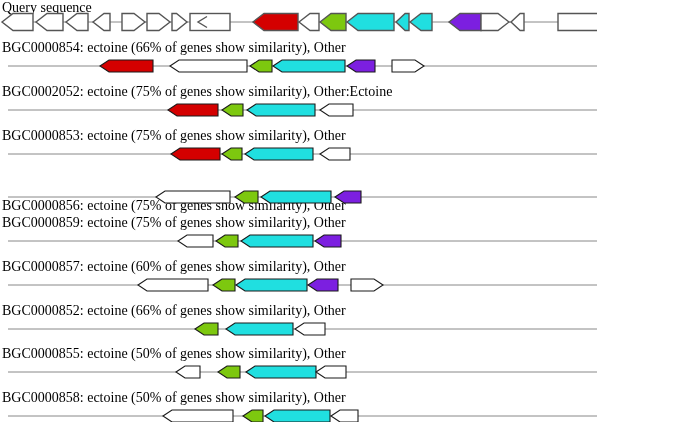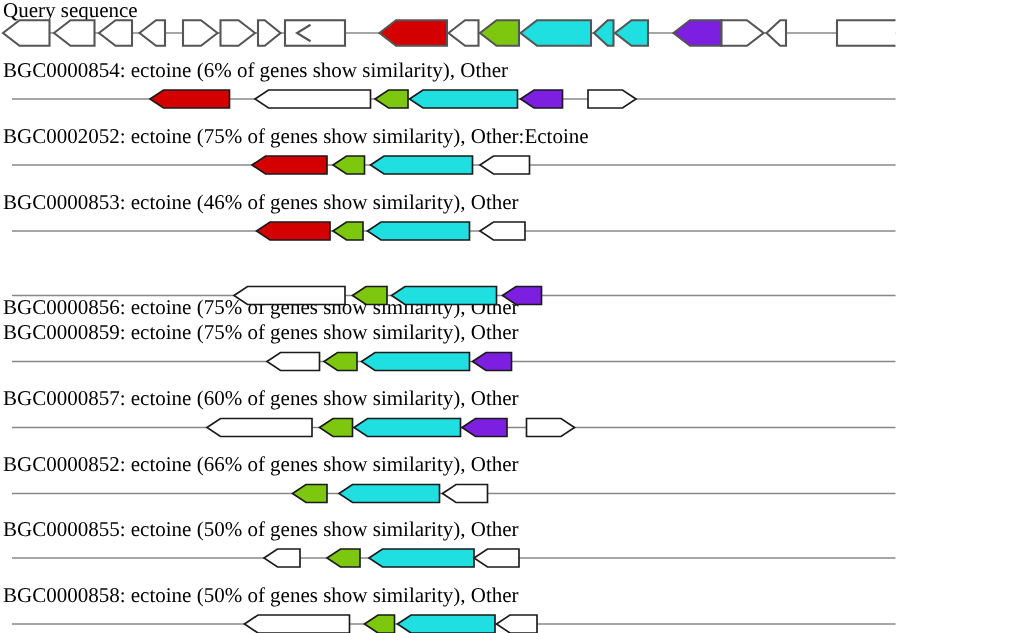--- a/index.html
+++ b/index.html
@@ -43,39 +43,39 @@
         <polygon points="347,17 358,8.5 394,8.5 394,25.5 358,25.5" fill="#20dfe0" stroke="#555555" stroke-width="1.4" stroke-linejoin="miter"></polygon>
         <polygon points="396,17 405.1,8.5 409,8.5 409,25.5 405.1,25.5" fill="#20dfe0" stroke="#555555" stroke-width="1.4" stroke-linejoin="miter"></polygon>
         <polygon points="410,17 421,8.5 432,8.5 432,25.5 421,25.5" fill="#20dfe0" stroke="#555555" stroke-width="1.4" stroke-linejoin="miter"></polygon>
         <polygon points="449,17 460,8.5 481,8.5 481,25.5 460,25.5" fill="#7c1fe0" stroke="#555555" stroke-width="1.4" stroke-linejoin="miter"></polygon>
         <polygon points="509,17 498,8.5 481,8.5 481,25.5 498,25.5" fill="#ffffff" stroke="#555555" stroke-width="1.4" stroke-linejoin="miter"></polygon>
         <polygon points="511,17 520.1,8.5 524,8.5 524,25.5 520.1,25.5" fill="#ffffff" stroke="#555555" stroke-width="1.4" stroke-linejoin="miter"></polygon>
         <polygon points="616,17 605,8.5 558,8.5 558,25.5 605,25.5" fill="#ffffff" stroke="#555555" stroke-width="1.4" stroke-linejoin="miter"></polygon>
         <polygon points="622,17 633,8.5 641,8.5 641,25.5 633,25.5" fill="#ffffff" stroke="#555555" stroke-width="1.4" stroke-linejoin="miter"></polygon>
         <polygon points="659,17 670,8.5 684,8.5 684,25.5 670,25.5" fill="#ffffff" stroke="#555555" stroke-width="1.4" stroke-linejoin="miter"></polygon>
       </svg>
-      <div class="row-label" style="top: 40px;">BGC0000854: ectoine (6% of genes show similarity), Other</div>
+      <div class="row-label" style="top: 40px;">BGC0000854: ectoine (66% of genes show similarity), Other</div>
       <svg width="685" height="26" class="row-svg" style="top: 53px;">
         <line x1="8" y1="13" x2="678" y2="13" stroke="#888888" stroke-width="1"></line>
         <polygon points="100,13 109,7 153,7 153,19 109,19" fill="#d40000" stroke="#1a1a1a" stroke-width="1.1" stroke-linejoin="miter"></polygon>
         <polygon points="170,13 179,7 247,7 247,19 179,19" fill="#ffffff" stroke="#1a1a1a" stroke-width="1.1" stroke-linejoin="miter"></polygon>
         <polygon points="250,13 259,7 272,7 272,19 259,19" fill="#7dc80f" stroke="#1a1a1a" stroke-width="1.1" stroke-linejoin="miter"></polygon>
         <polygon points="273,13 282,7 345,7 345,19 282,19" fill="#20dfe0" stroke="#1a1a1a" stroke-width="1.1" stroke-linejoin="miter"></polygon>
         <polygon points="347,13 356,7 375,7 375,19 356,19" fill="#7c1fe0" stroke="#1a1a1a" stroke-width="1.1" stroke-linejoin="miter"></polygon>
         <polygon points="424,13 415,7 392,7 392,19 415,19" fill="#ffffff" stroke="#1a1a1a" stroke-width="1.1" stroke-linejoin="miter"></polygon>
       </svg>
       <div class="row-label" style="top: 84px;">BGC0002052: ectoine (75% of genes show similarity), Other:Ectoine</div>
       <svg width="685" height="26" class="row-svg" style="top: 97px;">
         <line x1="8" y1="13" x2="678" y2="13" stroke="#888888" stroke-width="1"></line>
         <polygon points="168,13 177,7 218,7 218,19 177,19" fill="#d40000" stroke="#1a1a1a" stroke-width="1.1" stroke-linejoin="miter"></polygon>
         <polygon points="222,13 231,7 243,7 243,19 231,19" fill="#7dc80f" stroke="#1a1a1a" stroke-width="1.1" stroke-linejoin="miter"></polygon>
         <polygon points="247,13 256,7 315,7 315,19 256,19" fill="#20dfe0" stroke="#1a1a1a" stroke-width="1.1" stroke-linejoin="miter"></polygon>
         <polygon points="320,13 329,7 353,7 353,19 329,19" fill="#ffffff" stroke="#1a1a1a" stroke-width="1.1" stroke-linejoin="miter"></polygon>
       </svg>
-      <div class="row-label" style="top: 128px;">BGC0000853: ectoine (46% of genes show similarity), Other</div>
+      <div class="row-label" style="top: 128px;">BGC0000853: ectoine (75% of genes show similarity), Other</div>
       <svg width="685" height="26" class="row-svg" style="top: 141px;">
         <line x1="8" y1="13" x2="678" y2="13" stroke="#888888" stroke-width="1"></line>
         <polygon points="171,13 180,7 220,7 220,19 180,19" fill="#d40000" stroke="#1a1a1a" stroke-width="1.1" stroke-linejoin="miter"></polygon>
         <polygon points="222,13 231,7 242,7 242,19 231,19" fill="#7dc80f" stroke="#1a1a1a" stroke-width="1.1" stroke-linejoin="miter"></polygon>
         <polygon points="245,13 254,7 313,7 313,19 254,19" fill="#20dfe0" stroke="#1a1a1a" stroke-width="1.1" stroke-linejoin="miter"></polygon>
         <polygon points="320,13 329,7 350,7 350,19 329,19" fill="#ffffff" stroke="#1a1a1a" stroke-width="1.1" stroke-linejoin="miter"></polygon>
       </svg>
       <div class="row-label" style="top: 169px; margin-top: 29px;">BGC0000856: ectoine (75% of genes show similarity), Other</div>
       <svg width="685" height="26" class="row-svg" style="top: 184px;">
         <line x1="8" y1="13" x2="678" y2="13" stroke="#888888" stroke-width="1"></line>

